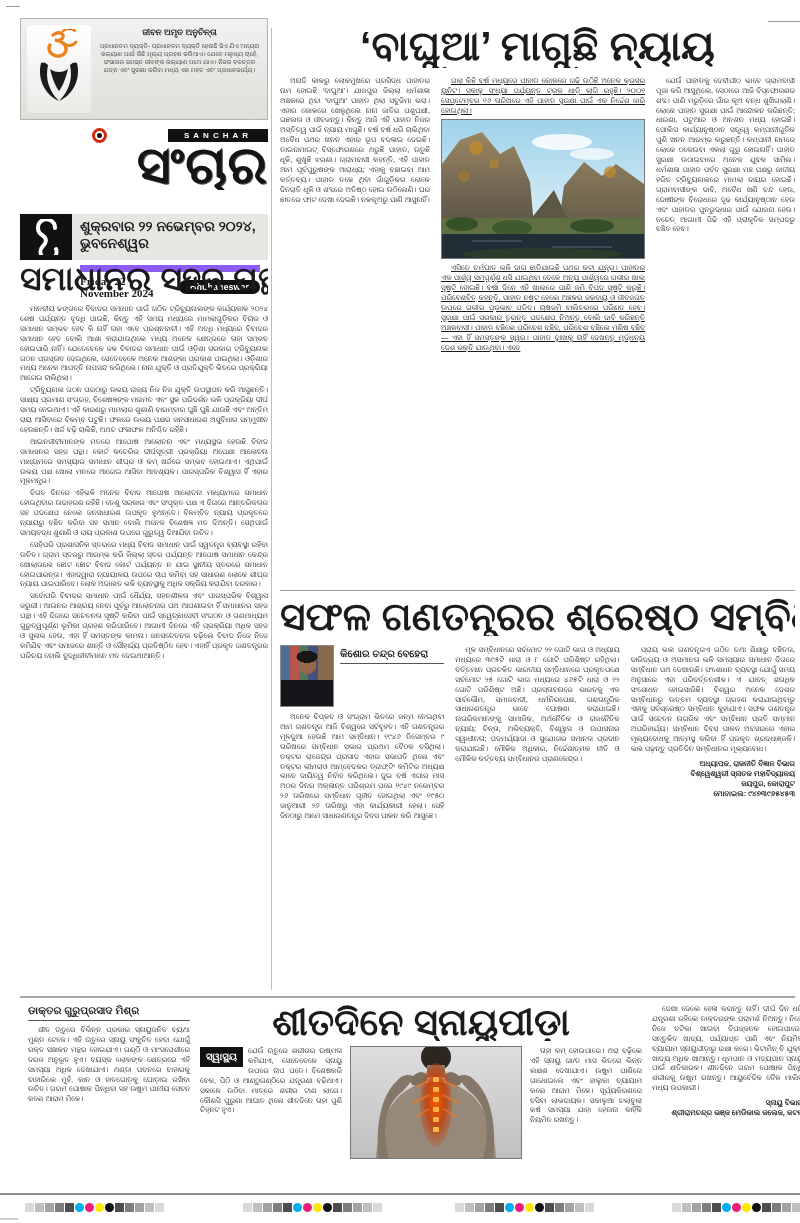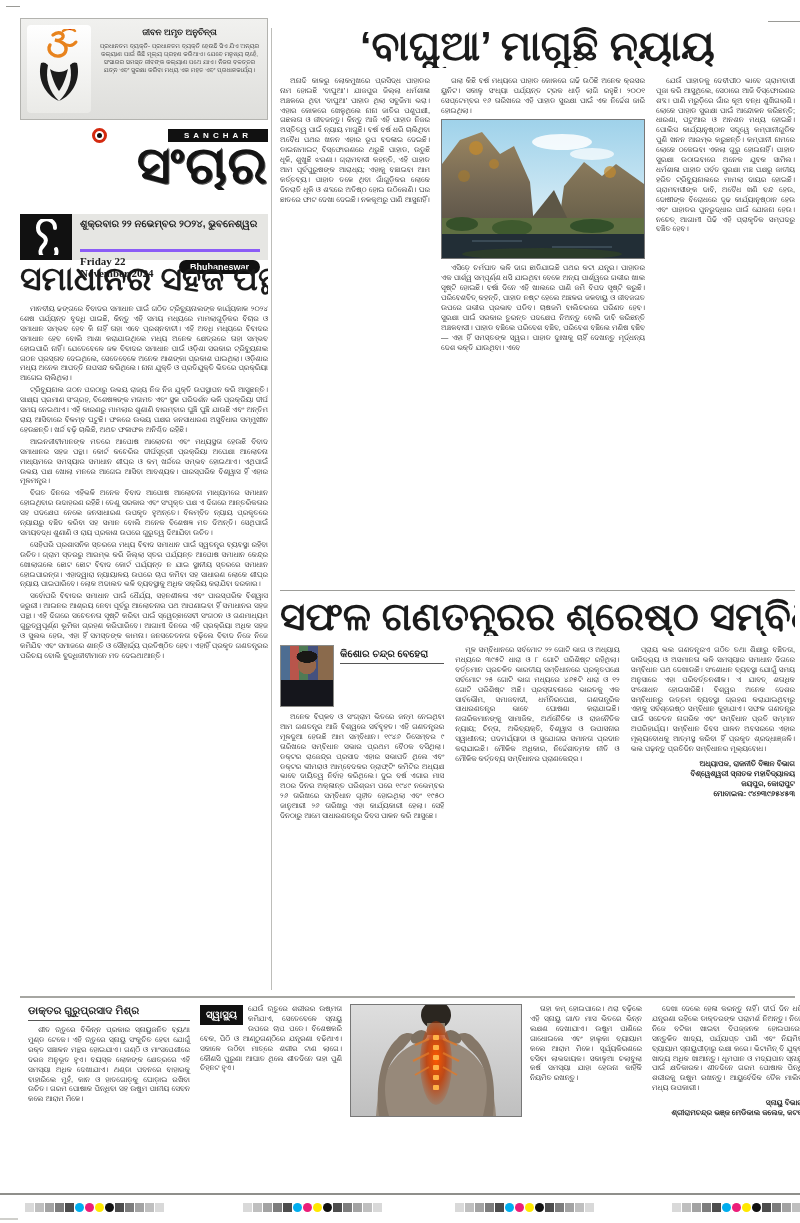--- a/index.html
+++ b/index.html
@@ -19,40 +19,40 @@
   .brand-bar{display:inline-block;background:#111;color:#fff;font-weight:bold;font-size:8px;
              letter-spacing:4px;padding:2px 16px;}
   .brand-od{font-size:52px;font-weight:bold;line-height:0.92;letter-spacing:1px;color:#141414;
             text-shadow:1px 1px 0 #555;white-space:nowrap;overflow:hidden;}
   .red-dot{position:absolute;left:72px;top:8px;width:15px;height:15px;background:#fff;border-radius:50%;
            border:3px solid #d42a10;box-sizing:border-box;}
   .red-dot::after{content:"";position:absolute;left:2px;top:2px;width:5px;height:5px;background:#111;border-radius:50%;}
   .date-bar{display:flex;height:46px;margin-top:2px;}
   .pagenum-box{width:52px;background:#111;display:flex;align-items:center;justify-content:center;}
   .date-right{flex:1;background:#e6e6e3;padding:4px 8px;box-sizing:border-box;}
-  .od-date{font-size:10px;font-weight:bold;border-bottom:3px solid #8b5cf6;padding-bottom:19px;}
+  .od-date{font-size:14px;font-weight:bold;border-bottom:7px solid #8b5cf6;padding-bottom:13px;}
   .en-row{margin-top:3px;display:flex;align-items:center;gap:8px;}
   .en-date{font-weight:bold;font-size:11px;font-family:Liberation Serif, serif;}
   .city-badge{background:#111;color:#fff;border-radius:10px;font-size:9px;font-weight:bold;padding:2px 11px;}
   
   .body-txt{font-size:7.3px;line-height:9.9px;text-align:justify;color:#262626;}
   .body-txt p{margin:0 0 2px;text-indent:10px;}
   .sign{font-size:7.4px;font-weight:bold;text-align:right;line-height:10px;margin-top:5px;}
   .byline{font-weight:bold;font-size:10px;border-bottom:1px solid #555;padding-bottom:3px;}
   
   .left-article{left:20px;top:262px;width:248px;}
   .left-article h2{margin:0 0 9px;font-size:33px;line-height:1;white-space:nowrap;overflow:hidden;}
   .left-body{height:664px;overflow:hidden;}
   .v-divider{left:271px;top:28px;width:1px;height:962px;background:#bdbdb9;}
   
   .lead{left:280px;top:26px;width:515px;}
   .lead h1{margin:0 0 8px;font-size:41px;line-height:1.02;text-align:center;white-space:nowrap;overflow:hidden;}
   .lead-cols{display:flex;gap:11px;height:500px;overflow:hidden;}
   .lead-colA{width:150px;flex:none;}
-  .lead-colB{width:204px;flex:none;}
+  .lead-colB{width:204px;flex:none;text-decoration:underline;}
   .lead-colC{flex:1;min-width:0;}
   .author-row{display:flex;gap:6px;margin-bottom:5px;align-items:flex-start;}
   .photo-frame{border:1px solid #8a8a86;box-sizing:border-box;flex:none;}
   .photo1{width:56px;height:60px;background:
       radial-gradient(ellipse 34% 18% at 50% 20%,#1e1c1a 62%,transparent 64%),
       radial-gradient(ellipse 30% 26% at 50% 34%,#a06b46 62%,transparent 64%),
       linear-gradient(180deg,transparent 58%,#23283a 58%),
       linear-gradient(#d6dade,#b9bfc7);}
   .photo2{width:54px;height:62px;background:
       radial-gradient(ellipse 32% 16% at 50% 18%,#191715 62%,transparent 64%),
@@ -245,20 +245,21 @@
   <div class="abs h-rule2"></div>
 
   <div class="abs bottom">
     <div class="bot-colA">
       <div class="byline" style="font-size:10.5px;">ଡାକ୍ତର ଗୁରୁପ୍ରସାଦ ମିଶ୍ର</div>
       <div class="body-txt" style="margin-top:4px;">
         <p>ଶୀତ ଋତୁରେ ବିଭିନ୍ନ ପ୍ରକାର ସ୍ନାୟୁଜନିତ ବ୍ୟଥା ମୁଣ୍ଡ ଟେକେ। ଏହି ଋତୁରେ ସ୍ନାୟୁ ସଂକୁଚିତ ହେବା ଯୋଗୁଁ ରକ୍ତ ସଞ୍ଚାଳନ ମନ୍ଥର ହୋଇଯାଏ। ଗଣ୍ଠି ଓ ମାଂସପେଶୀରେ ଦରଜ ଅନୁଭୂତ ହୁଏ। ବୟସ୍କ ଲୋକଙ୍କ କ୍ଷେତ୍ରରେ ଏହି ସମସ୍ୟା ଅଧିକ ଦେଖାଯାଏ। ଥଣ୍ଡା ପବନରେ ବାହାରକୁ ବାହାରିଲେ ମୁହଁ, କାନ ଓ ହାତଗୋଡ଼କୁ ଘୋଡ଼ାଇ ରଖିବା ଉଚିତ। ଗରମ ପୋଷାକ ପିନ୍ଧିବା ସହ ଉଷୁମ ପାନୀୟ ସେବନ କଲେ ଆରାମ ମିଳେ।</p>
       </div>
     </div>
     <div class="bot-main">
+      <h1>ଶୀତଦିନେ ସ୍ନାୟୁପୀଡ଼ା</h1>
       <div class="bot-row">
         <div class="bot-colB body-txt">
           <span class="health-label">ସ୍ୱାସ୍ଥ୍ୟ</span>
           <span>ଯେଉଁ ଋତୁରେ ଶରୀରର ଉଷ୍ମତା କମିଯାଏ, ସେତେବେଳେ ସ୍ନାୟୁ ଉପରେ ଚାପ ପଡେ। ବିଶେଷକରି ବେକ, ପିଠି ଓ ଆଣ୍ଠୁଗଣ୍ଠିରେ ଯନ୍ତ୍ରଣା ବଢିଥାଏ। ସକାଳେ ଉଠିବା ମାତ୍ରେ ଶରୀର ଟାଣ ଲାଗେ। କୌଣସି ପୁରୁଣା ଆଘାତ ଥିଲେ ଶୀତଦିନେ ତାହା ପୁଣି ଚିହ୍ନଟ ହୁଏ।</span>
         </div>
         <div class="bot-img">
           <svg width="170" height="111" viewBox="0 0 170 111" preserveAspectRatio="none">
             <defs>
               <linearGradient id="bgc" x1="0" y1="0" x2="0" y2="1">
                 <stop offset="0" stop-color="#dedede"></stop>

